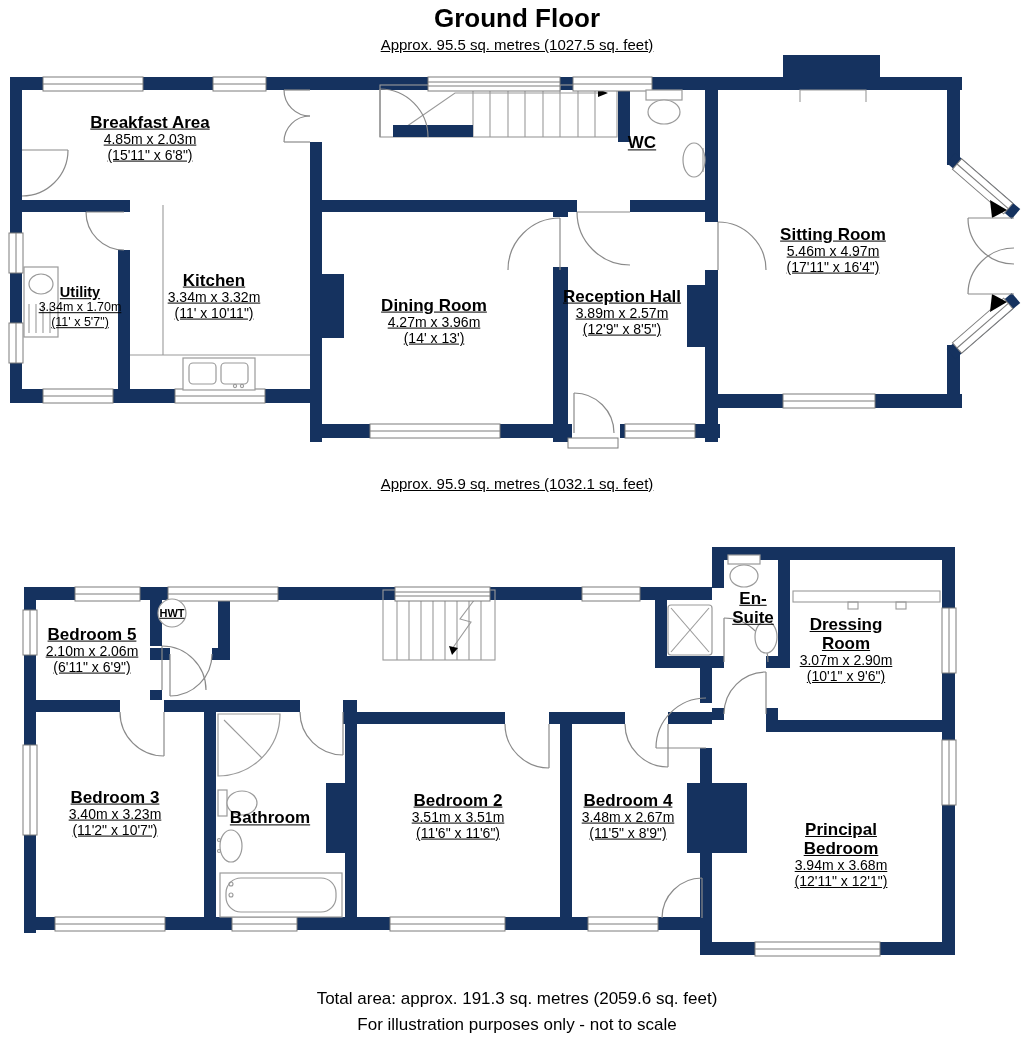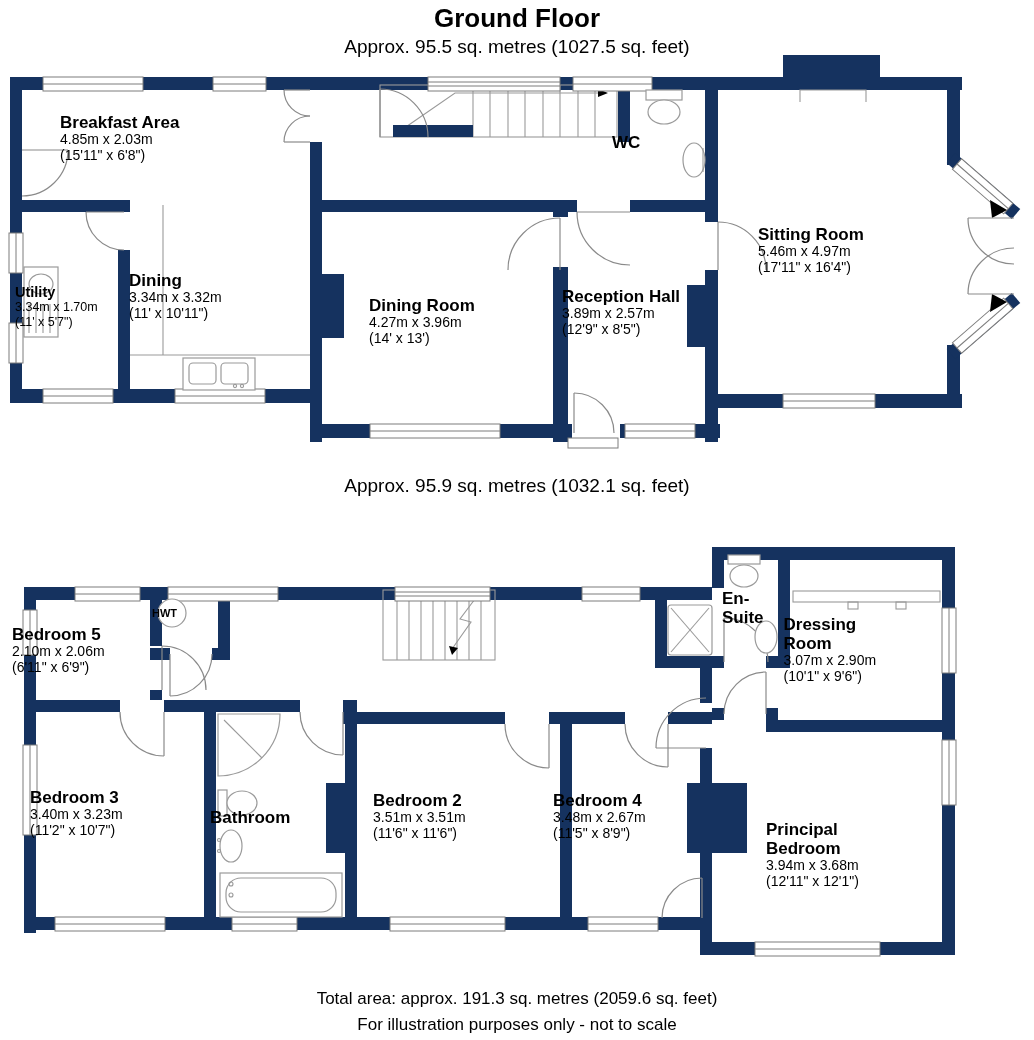--- a/index.html
+++ b/index.html
@@ -1,21 +1,21 @@
 <!DOCTYPE html>
 <html style="--wall: #15325f;"><head>
 <meta charset="utf-8">
 <style>
   html,body{margin:0;padding:0;background:#fff;}
   body{position:relative;width:1034px;height:1040px;overflow:hidden;
        font-family:"Liberation Sans","DejaVu Sans",sans-serif;color:#000;}
   .hdr{position:absolute;left:0;width:1034px;text-align:center;}
   .hdr .t{font-size:26px;font-weight:bold;}
-  .hdr .s{font-size:19px;margin-top:2px;}
-  .room-label{position:absolute;transform:translate(-50%,-50%);line-height:1.13;}
+  .hdr .s{font-size:15px;margin-top:2px;text-decoration:underline;}
+  .room-label{position:absolute;transform:translate(-50%,-50%);text-align:center;line-height:1.13;text-decoration:underline;}
   .rn{display:block;font-weight:bold;font-size:17px;}
   .rd{display:block;font-size:14px;}
   .small .rn{font-size:14.5px;margin-top:19px;}
   .small .rd{font-size:12.5px;}
   .tiny{font-size:11px;font-weight:bold;}
   .footer{position:absolute;left:0;width:1034px;text-align:center;font-size:17px;line-height:1.55;}
   svg{position:absolute;left:0;}
   .wall{fill:var(--wall,#15325f);}
   .wline{stroke:var(--wall,#15325f);stroke-width:13;fill:none;}
   .winb{fill:#fff;stroke:#7d7d7d;stroke-width:1;}
@@ -332,21 +332,21 @@
   <span class="rn">Breakfast Area</span>
   <span class="rd">4.85m x 2.03m</span>
   <span class="rd">(15'11" x 6'8")</span>
 </div>
 <div class="room-label small" style="left:80px;top:297px;width:130px">
   <span class="rn">Utility</span>
   <span class="rd">3.34m x 1.70m</span>
   <span class="rd">(11' x 5'7")</span>
 </div>
 <div class="room-label" style="left:214px;top:296px;width:170px">
-  <span class="rn">Dining</span>
+  <span class="rn">Kitchen</span>
   <span class="rd">3.34m x 3.32m</span>
   <span class="rd">(11' x 10'11")</span>
 </div>
 <div class="room-label" style="left:434px;top:321px;width:130px">
   <span class="rn">Dining Room</span>
   <span class="rd">4.27m x 3.96m</span>
   <span class="rd">(14' x 13')</span>
 </div>
 <div class="room-label" style="left:622px;top:312px;width:120px">
   <span class="rn">Reception Hall</span>

